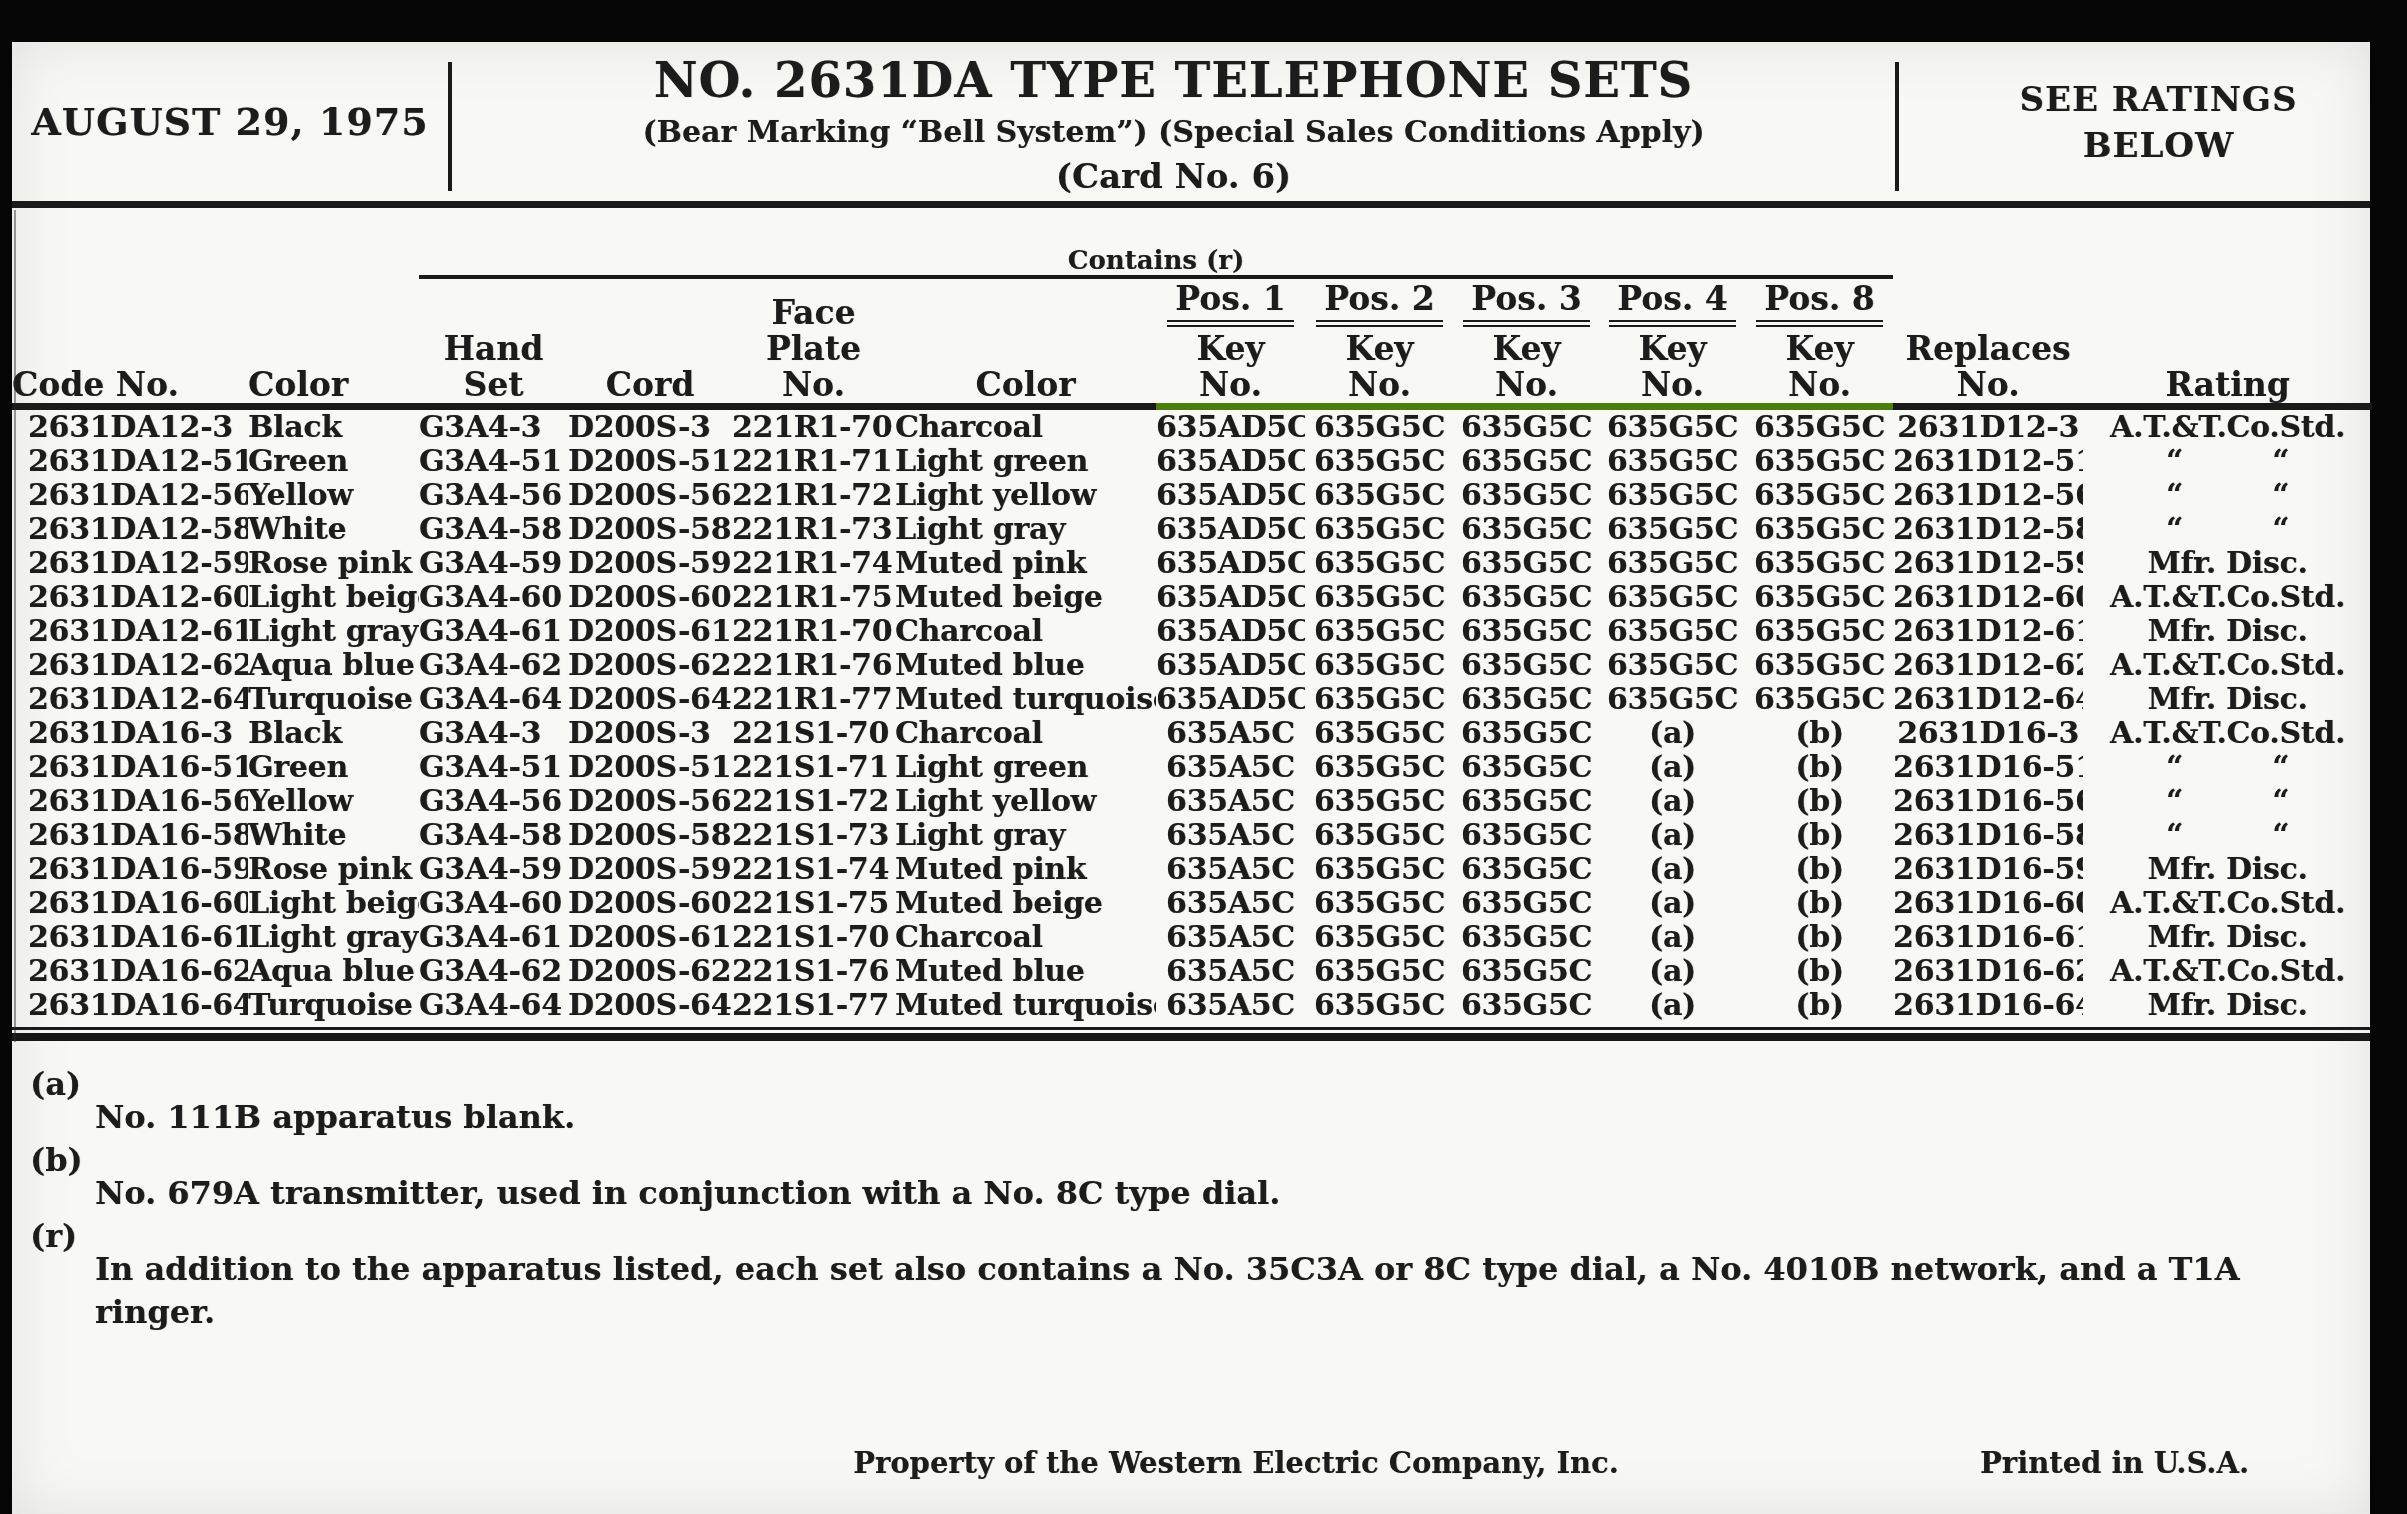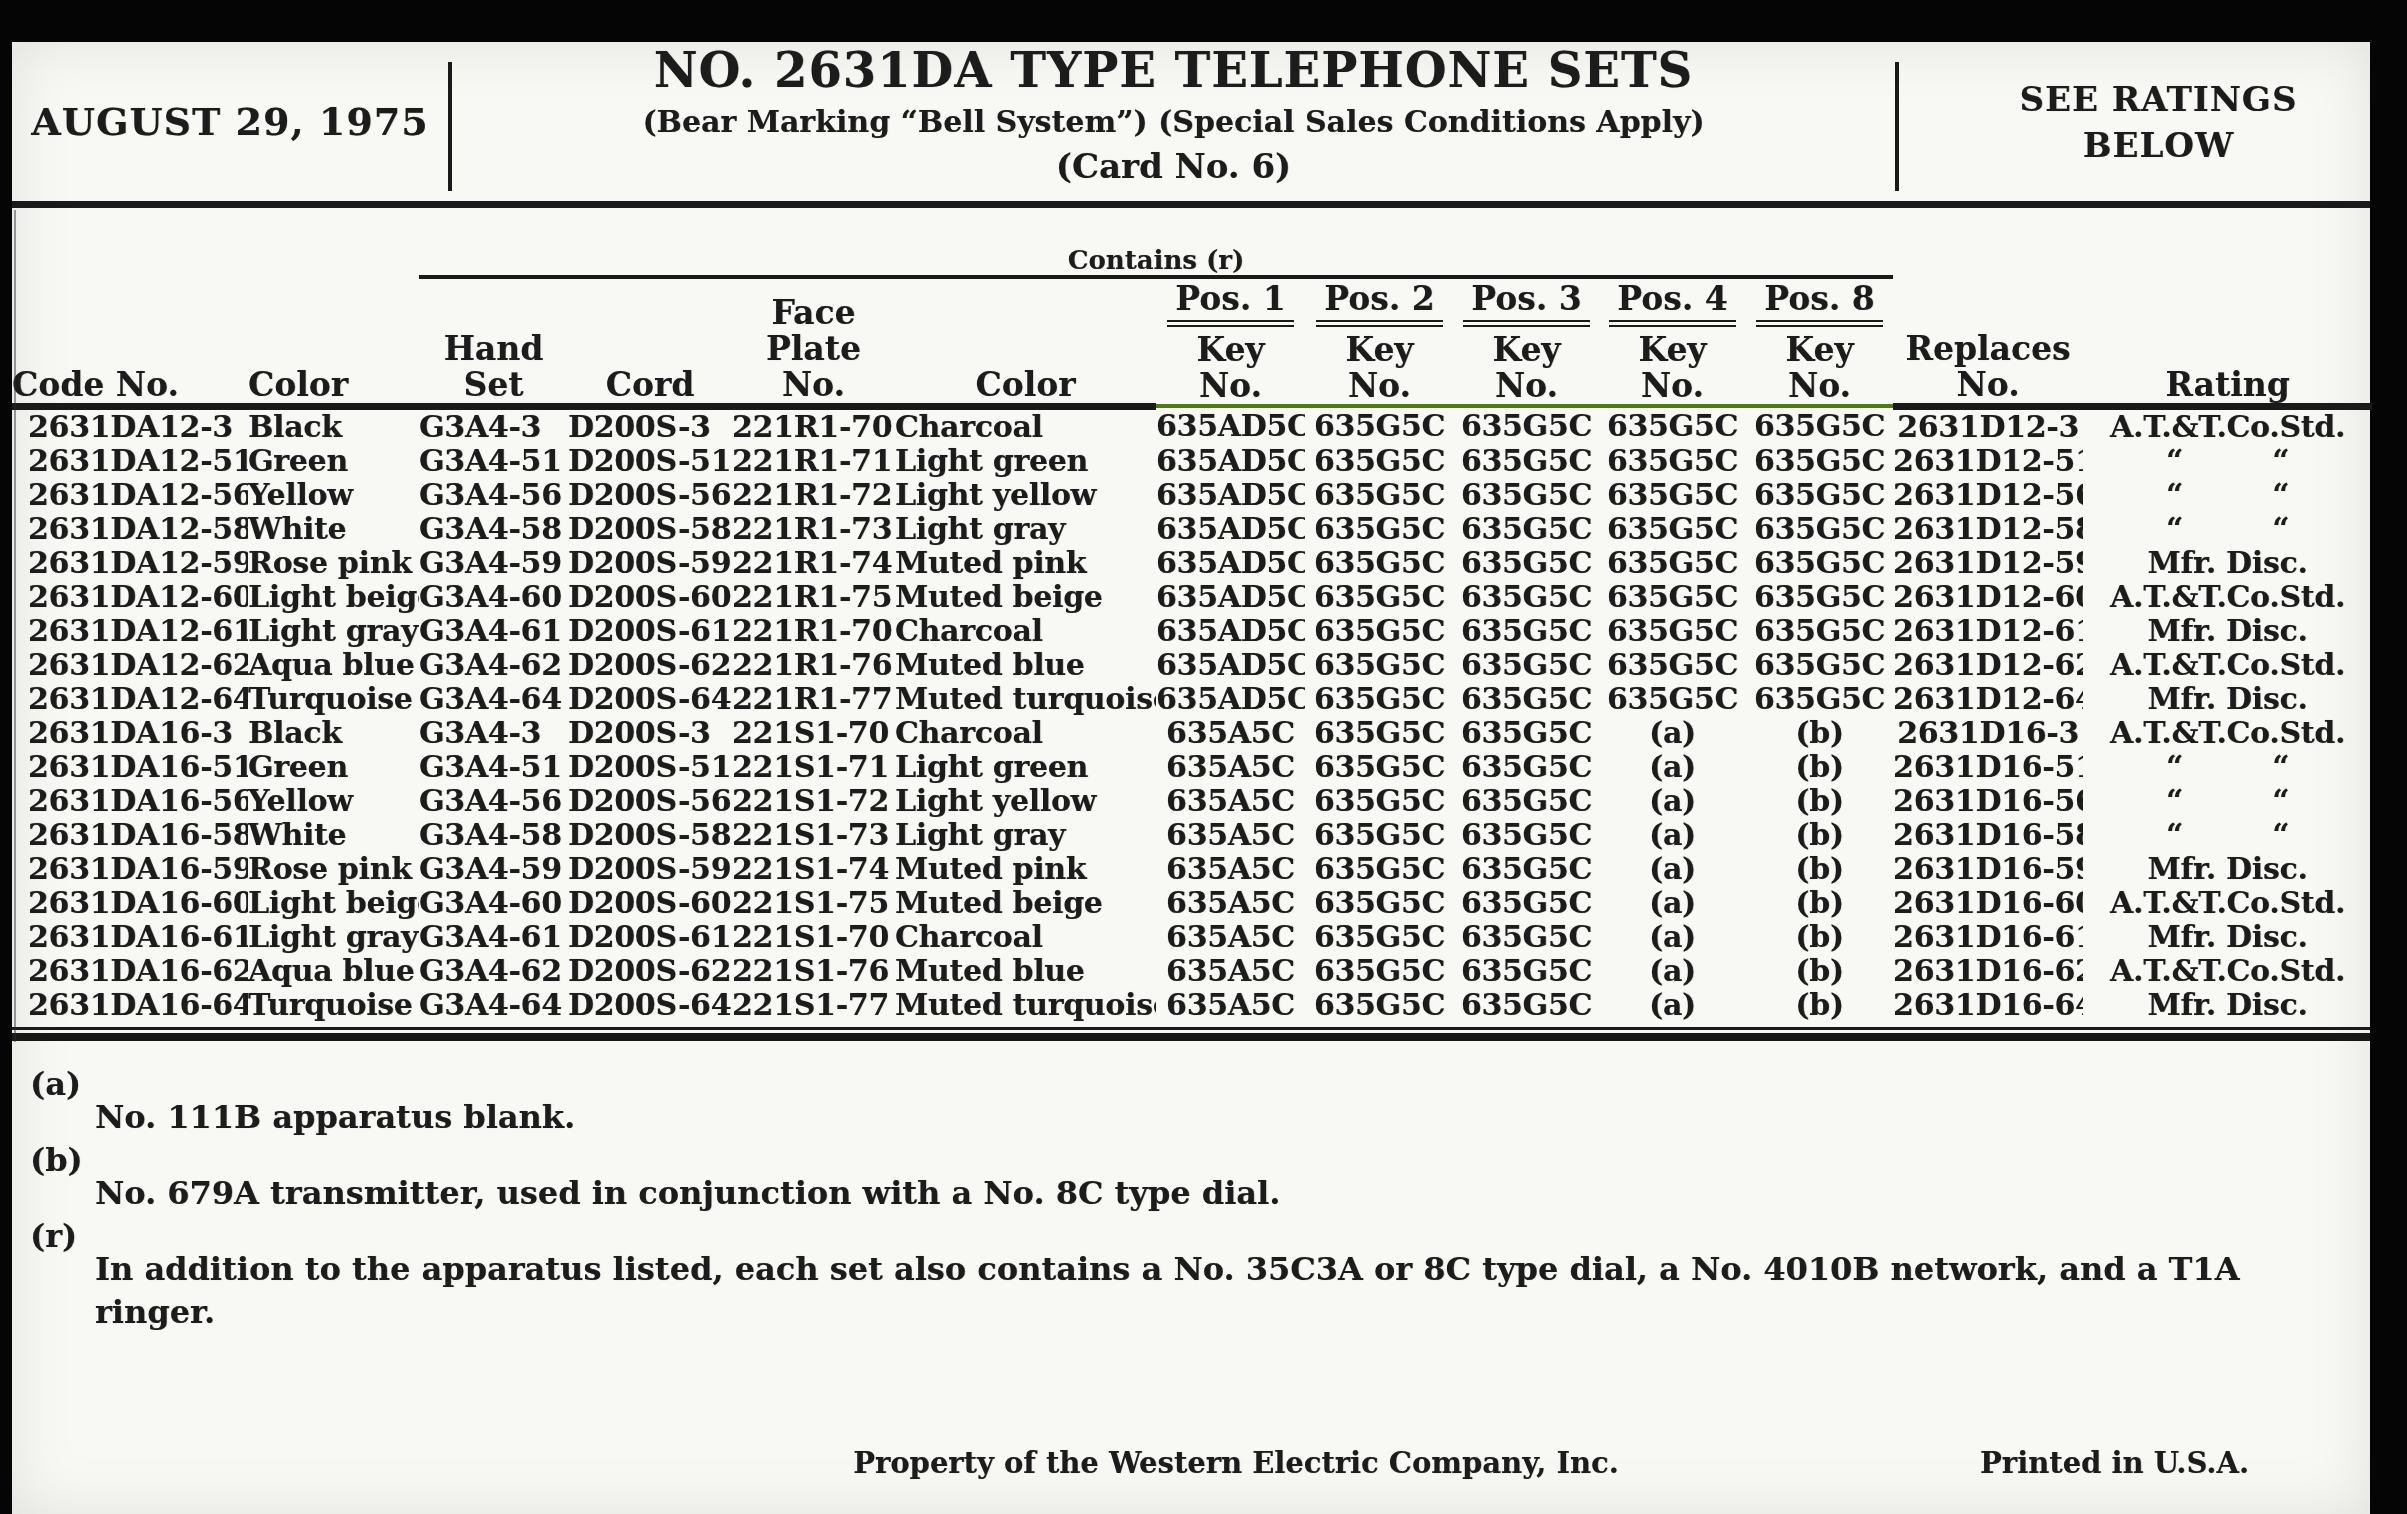--- a/index.html
+++ b/index.html
@@ -22,21 +22,21 @@
   .vdiv.d2 { left:1883px; }
   .header-date {
     position:absolute; left:0; top:0; width:436px; height:100%;
     display:flex; align-items:center; justify-content:center;
     font-size:38px; letter-spacing:1px;
   }
   .header-center {
     position:absolute; left:440px; top:0; width:1443px; height:100%;
     text-align:center;
   }
-  .title    { font-size:48px; line-height:57px; letter-spacing:1px; }
+  .title    { font-size:48px; line-height:57px; padding-top:10px; letter-spacing:1px; }
   .subtitle { font-size:30px; line-height:45px; }
   .cardno   { font-size:34px; line-height:44px; }
   .header-right {
     position:absolute; left:1887px; right:0; top:0; height:100%;
     display:flex; align-items:center; justify-content:center; text-align:center;
     font-size:34px; line-height:46px; white-space:pre-line; letter-spacing:1px;padding-left:48px;
   }
 
   
   table.parts {
@@ -49,21 +49,21 @@
   thead tr.tr-key      { height:79px; }
   .contains-cell {
     text-align:center; vertical-align:bottom; padding-bottom:4px;
     font-size:26px; border-bottom:4px solid #1a1a1a;
   }
   .hmain {
     vertical-align:bottom; padding-bottom:6px;
     font-size:33px; line-height:36px; white-space:pre-line;
     border-bottom:7px solid #1a1a1a;
   }
-  .keyno { border-bottom:4px solid #4d7c0f; }
+  .keyno { border-bottom:7px solid #4d7c0f; }
   .pos-cell { vertical-align:bottom; text-align:center; border-bottom:none; }
   .pos-underline {
     display:inline-block; font-size:33px; line-height:36px;
     padding:0 8px 3px; border-bottom:7px double #1a1a1a;
   }
   .al { text-align:left; }
   .ac { text-align:center; }
   .hc { text-align:center; }
   .pl, tbody td:first-child { padding-left:16px; }
   tbody td {

